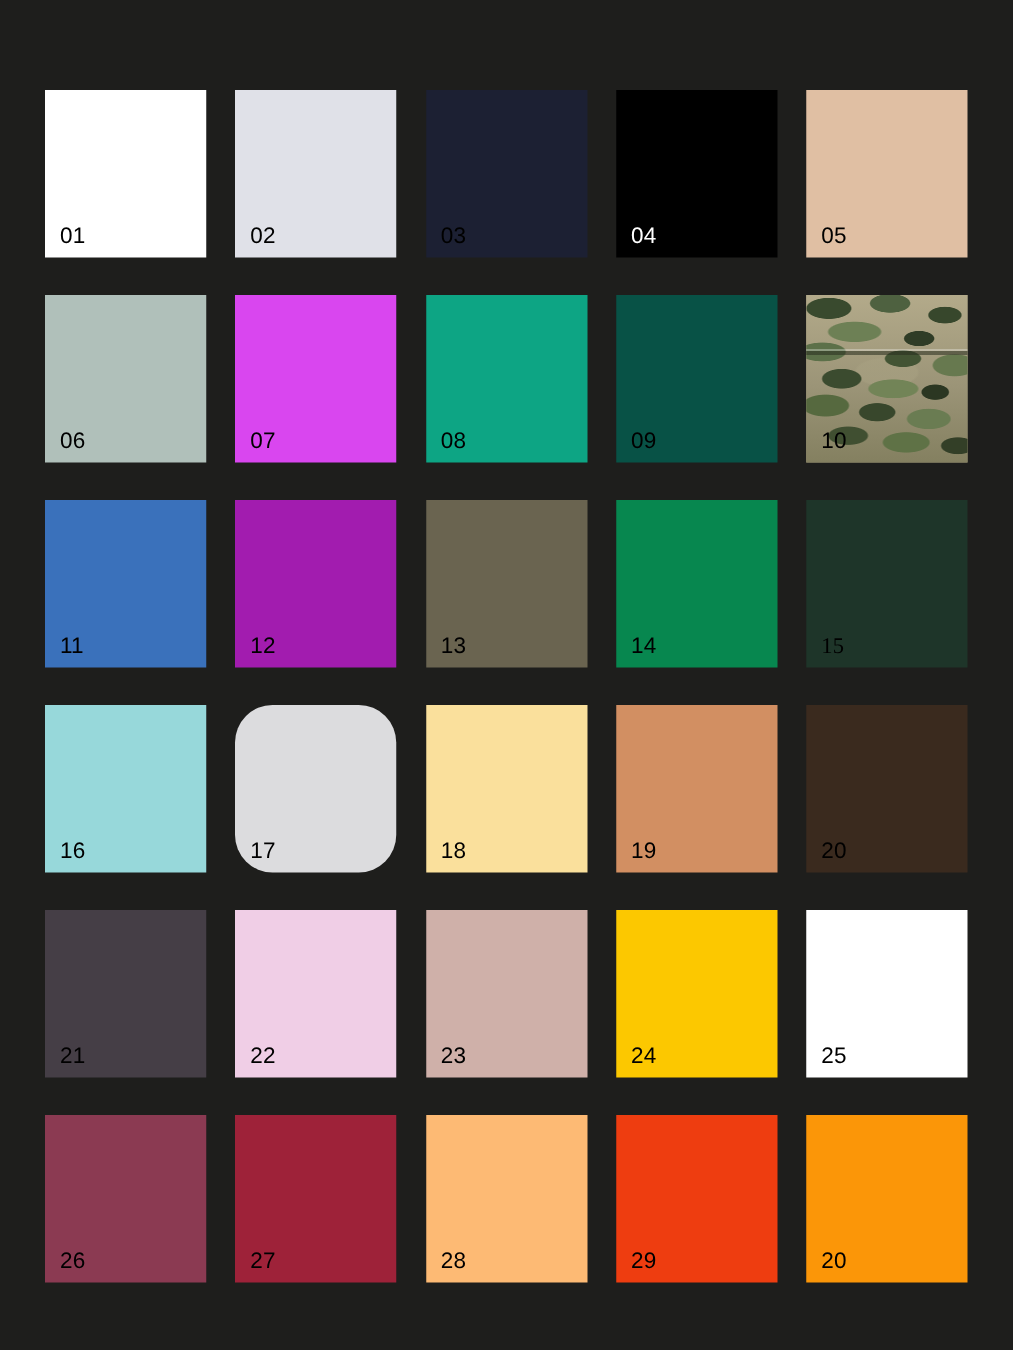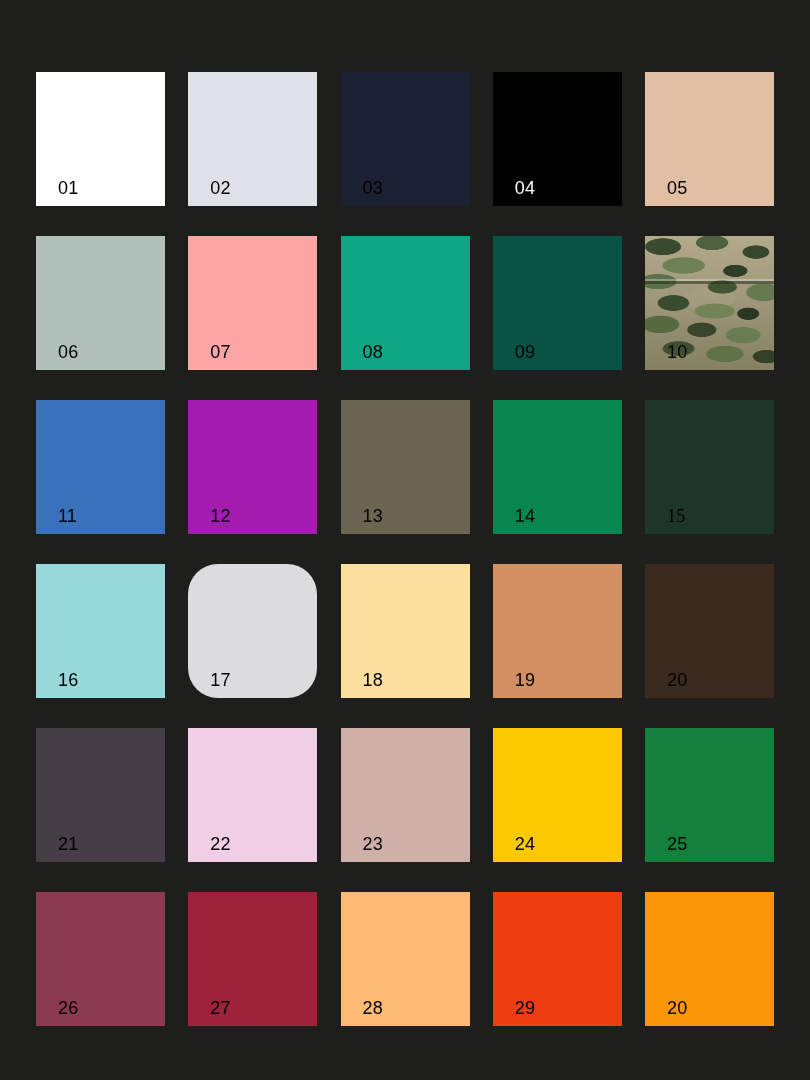--- a/index.html
+++ b/index.html
@@ -30,21 +30,21 @@
   }
   .swatch {
     position: relative;
     width: 129px;
     height: 134px;
     overflow: hidden;
     background-color: #888;
   }
   .swatch-label {
     position: absolute;
-    left: 22px;
+    left: 12px;
     bottom: 8px;
     font-size: 18px;
     line-height: 20px;
     font-weight: 400;
     letter-spacing: 0.2px;
     color: #000;
     font-family: "Liberation Sans", sans-serif;
     white-space: nowrap;
   }
   .swatch.light-label .swatch-label {
@@ -97,21 +97,21 @@
     </div>
     <div class="swatch light-label" style="background-color: rgb(0, 0, 0);">
       <span class="swatch-label" style="color: rgb(255, 255, 255);">04</span>
     </div>
     <div class="swatch" style="background-color: rgb(224, 191, 163);">
       <span class="swatch-label" style="color: rgb(0, 0, 0);">05</span>
     </div>
     <div class="swatch" style="background-color: rgb(176, 192, 186);">
       <span class="swatch-label" style="color: rgb(0, 0, 0);">06</span>
     </div>
-    <div class="swatch" style="background-color: #fca5a5;">
+    <div class="swatch" style="background-color: #d946ef;">
       <span class="swatch-label" style="color: rgb(0, 0, 0);">07</span>
     </div>
     <div class="swatch" style="background-color: rgb(13, 165, 132);">
       <span class="swatch-label" style="color: rgb(0, 0, 0);">08</span>
     </div>
     <div class="swatch" style="background-color: rgb(8, 82, 70);">
       <span class="swatch-label" style="color: rgb(0, 0, 0);">09</span>
     </div>
     <div class="swatch camo">
       <span class="swatch-label" style="color: rgb(0, 0, 0);">10</span>
@@ -151,21 +151,21 @@
     </div>
     <div class="swatch" style="background-color: rgb(240, 206, 230);">
       <span class="swatch-label" style="color: rgb(0, 0, 0);">22</span>
     </div>
     <div class="swatch" style="background-color: rgb(207, 176, 169);">
       <span class="swatch-label" style="color: rgb(0, 0, 0);">23</span>
     </div>
     <div class="swatch" style="background-color: rgb(252, 200, 0);">
       <span class="swatch-label" style="color: rgb(0, 0, 0);">24</span>
     </div>
-    <div class="swatch" style="background-color: #15803d;">
+    <div class="swatch" style="background-color: #ffffff;">
       <span class="swatch-label" style="color: rgb(0, 0, 0);">25</span>
     </div>
     <div class="swatch" style="background-color: rgb(139, 58, 82);">
       <span class="swatch-label" style="color: rgb(0, 0, 0);">26</span>
     </div>
     <div class="swatch" style="background-color: rgb(158, 34, 57);">
       <span class="swatch-label" style="color: rgb(0, 0, 0);">27</span>
     </div>
     <div class="swatch" style="background-color: #fdba74;">
       <span class="swatch-label" style="color: rgb(0, 0, 0);">28</span>

